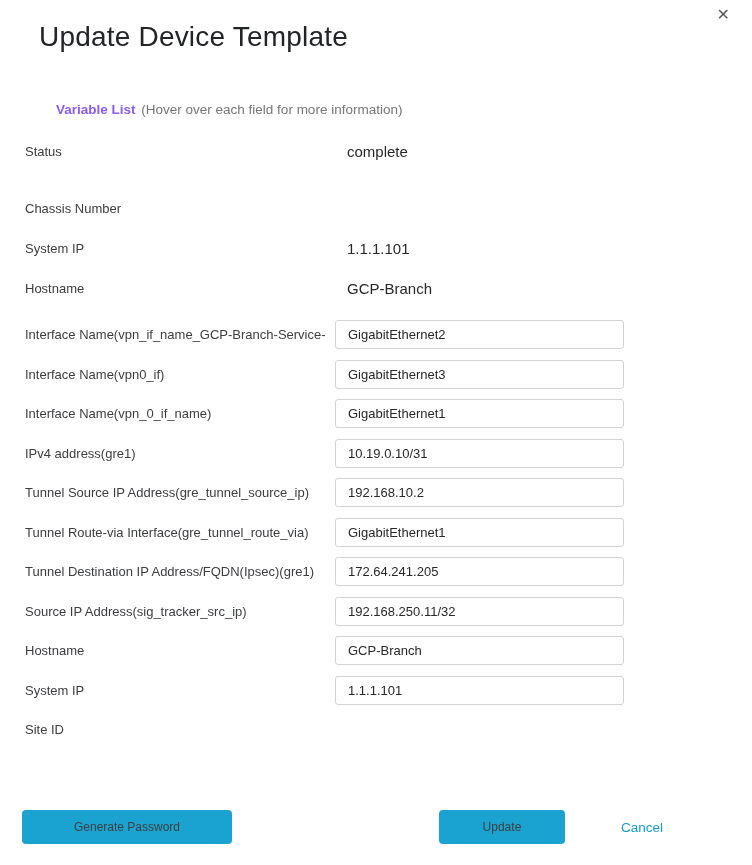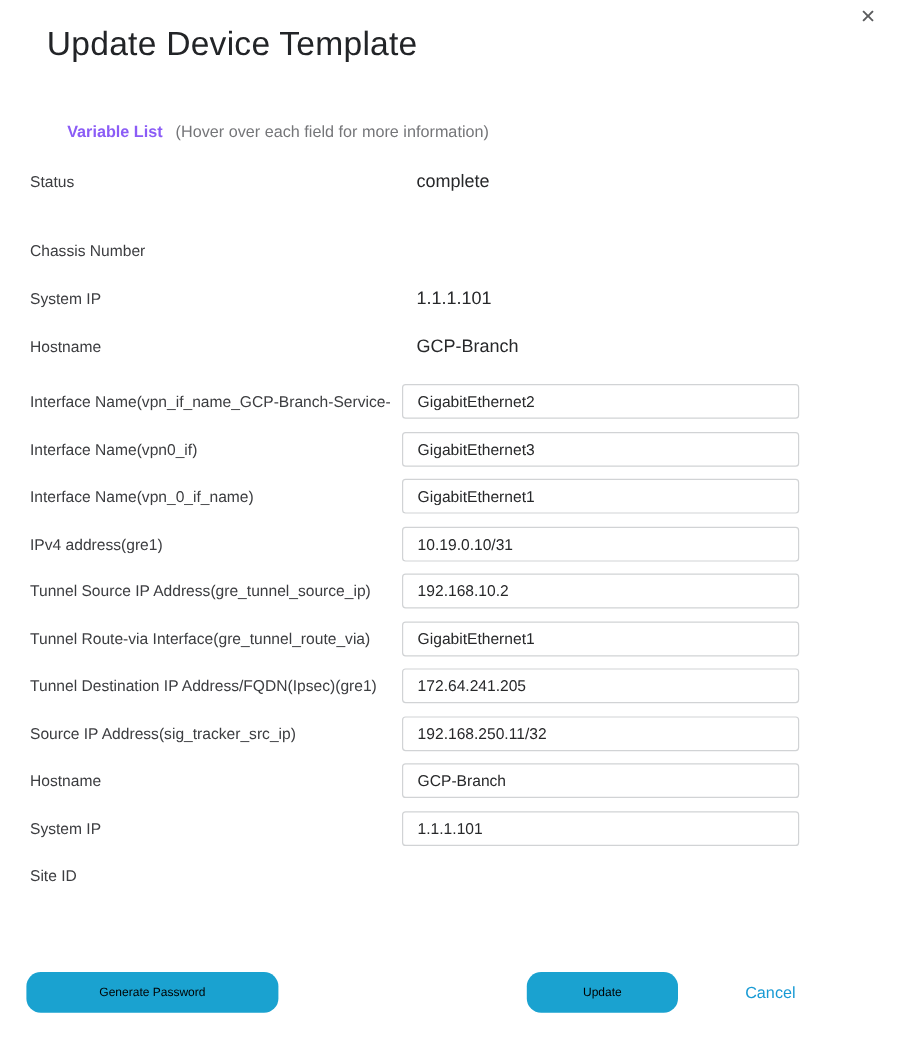--- a/index.html
+++ b/index.html
@@ -33,21 +33,21 @@
     color: #222427;
     line-height: 34px;
   }
   .section-heading {
     margin: 47px 0 0 39px;
     font-size: 13.5px;
     line-height: 18px;
     color: #333;
   }
   .section-heading .bold { font-weight: 700; color: #8b5cf6; margin-left: 17px; }
-  .section-heading .note { color: #757679; font-weight: 400; margin-left: 7px; }
+  .section-heading .note { color: #757679; font-weight: 400; margin-left: 2px; }
 
   .rows { margin-top: 12px; }
   .row {
     display: flex;
     align-items: center;
     padding-left: 25px;
   }
   .row.static { height: 40px; }
   #static-rows .row:nth-child(2) { margin-top: 17px; }
   .row .label {
@@ -58,21 +58,21 @@
     white-space: nowrap;
     overflow: hidden;
   }
   .row .value {
     font-size: 15px;
     color: #27282a;
     padding-left: 12px;
   }
   .row.inputrow { height: 29px; margin-bottom: 10.5px; }
   .row.inputrow input {
-    width: 331px;
+    width: 289px;
     height: 29px;
     border: 1px solid #d1d3d5;
     border-radius: 3px;
     background: #ffffff;
     padding: 0 12px;
     font-size: 13px;
     color: #27282a;
     font-family: "Liberation Sans", "DejaVu Sans", sans-serif;
     outline: none;
   }
@@ -80,23 +80,23 @@
   .footer {
     margin-top: 66px;
     display: flex;
     align-items: center;
     justify-content: space-between;
     padding: 0 89px 0 22px;
   }
   .btn {
     height: 34px;
     border: none;
-    border-radius: 12px;
-    color: #000000;
-    font-size: 10px;
+    border-radius: 4px;
+    color: #404040;
+    font-size: 12px;
     font-family: "Liberation Sans", "DejaVu Sans", sans-serif;
     cursor: pointer;
   }
   .btn.generate { min-width: 210px; }
   .btn.update { min-width: 126px; }
   .right-group { display: flex; align-items: center; }
   .cancel {
     margin-left: 56px;
     font-size: 13.5px;
     cursor: pointer;

